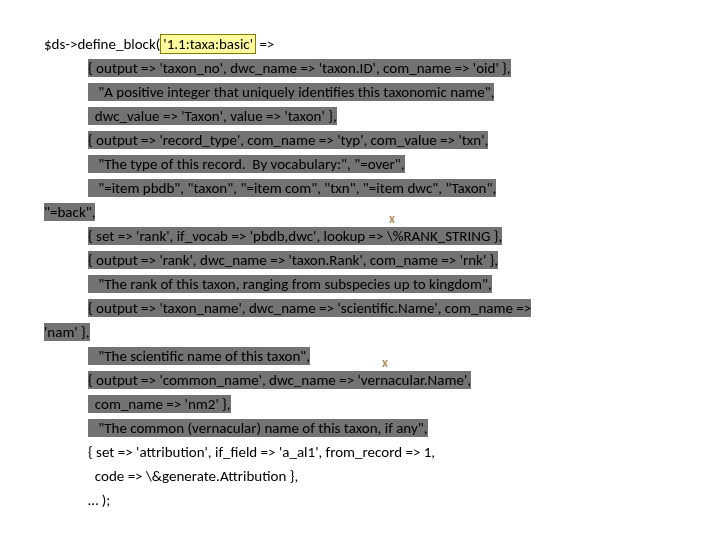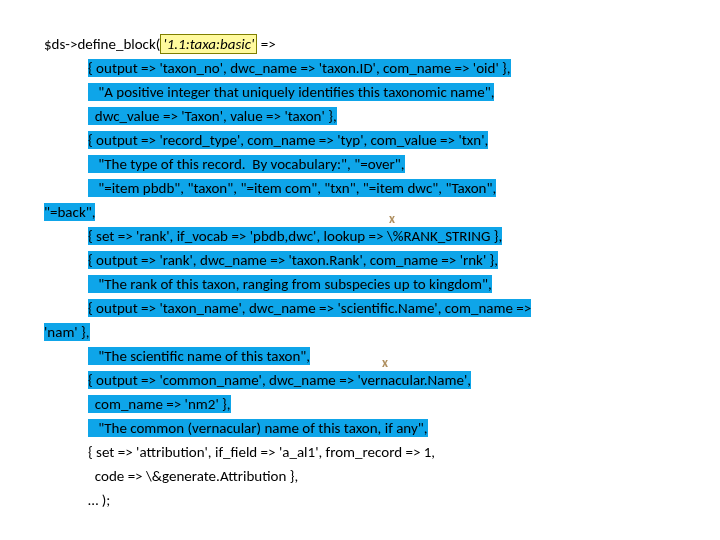--- a/index.html
+++ b/index.html
@@ -18,29 +18,28 @@
   }
   .code-line {
     white-space: pre;
     line-height: 1.6;
     color: #000;
     position: relative;
   }
   .indent1 { padding-left: 44px; }
   .noindent { padding-left: 0; }
   .hl {
-    background: #0ea5e9;
+    background: #737373;
   }
   .outline {
     border: 1.5px solid #7f7f00;
     padding: 0 2px;
     display: inline-block;
     line-height: 1.2;
     background: #fffa9e;
-    font-style: italic;
   }
   .x-mark {
     position: absolute;
     color: #b09060;
     font-size: 13px;
     font-weight: bold;
     bottom: -6px;
   }
 </style>
 </head>

